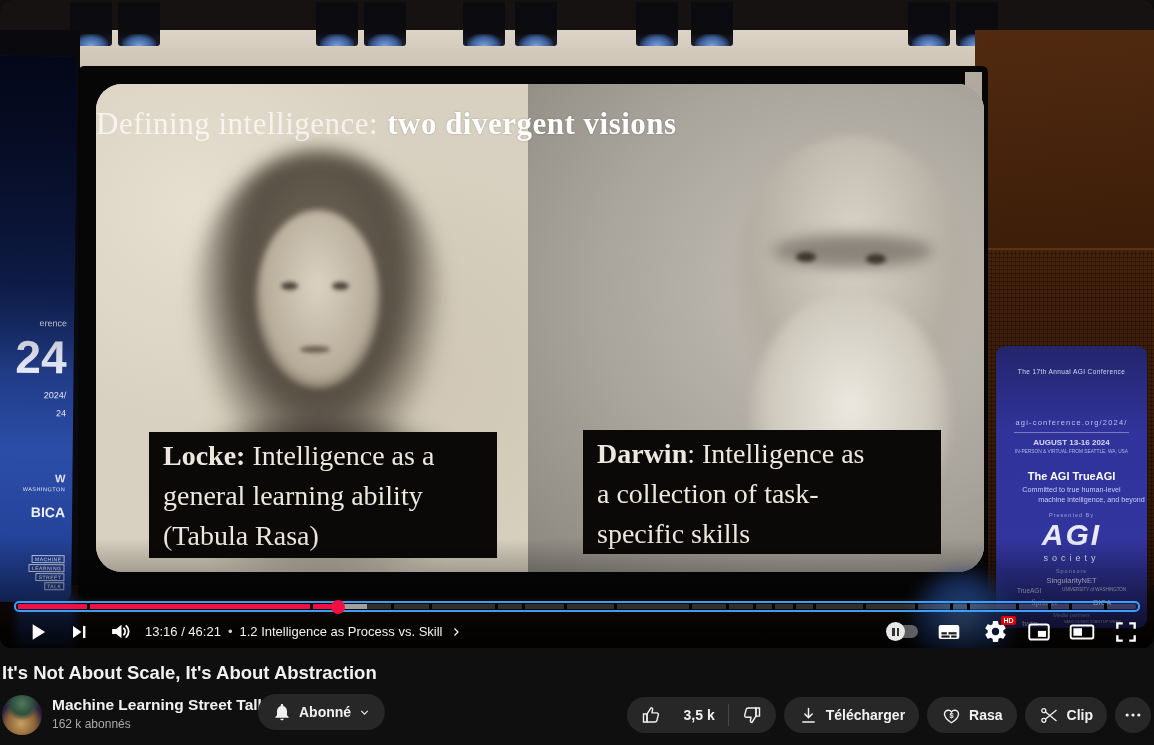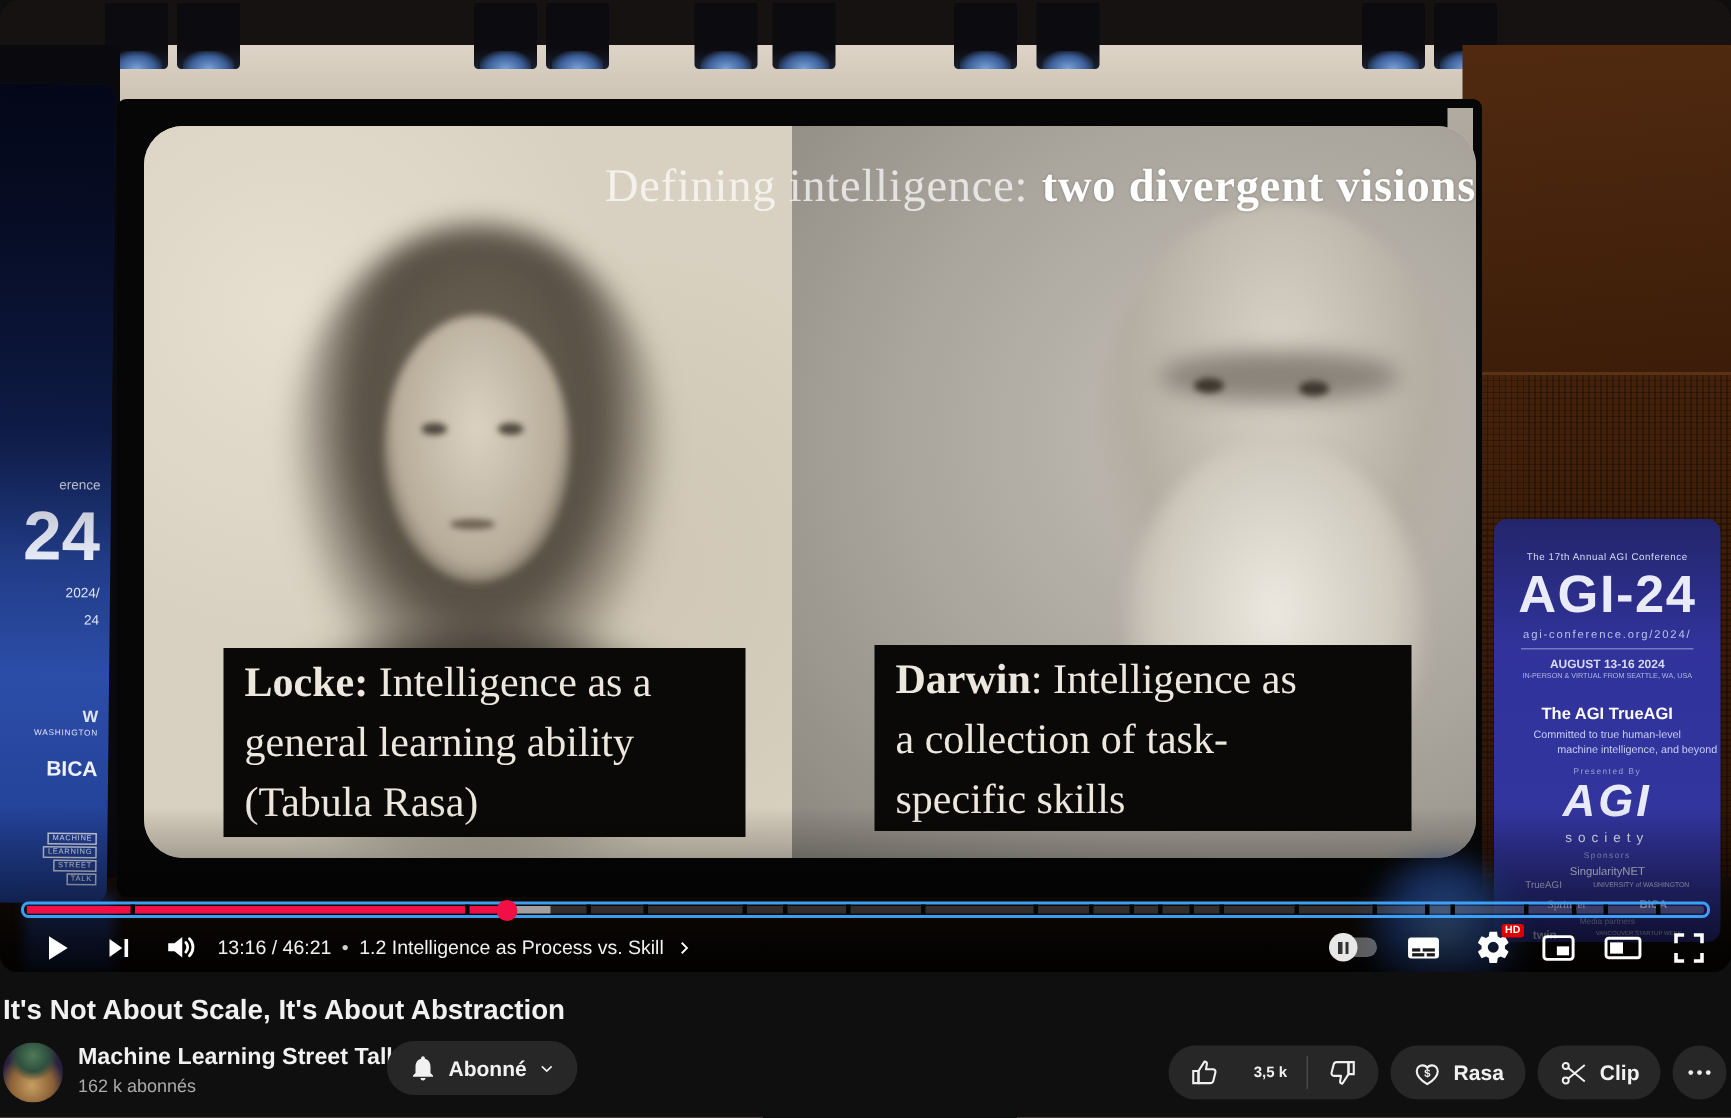--- a/index.html
+++ b/index.html
@@ -34,21 +34,21 @@
   .locke-face { left:160px; top:126px; width:124px; height:178px; background:radial-gradient(ellipse at 50% 42%, #dbd2c2 0%, #b7ac99 62%, transparent 82%); filter:blur(3px); }
   .locke-eye1 { left:185px; top:198px; width:17px; height:8px; background:#4e463c; filter:blur(2px); }
   .locke-eye2 { left:236px; top:198px; width:17px; height:8px; background:#4e463c; filter:blur(2px); }
   .locke-mouth { left:204px; top:262px; width:30px; height:7px; background:#6e6254; filter:blur(2px); }
   .locke-robe { left:60px; top:335px; width:330px; height:170px; background:radial-gradient(ellipse at 50% 25%, #3a332c 0%, transparent 72%); filter:blur(10px); }
   .darwin-head { left:205px; top:52px; width:240px; height:300px; background:radial-gradient(ellipse at 50% 35%, #d9d3c8 0%, #b3ada2 60%, transparent 80%); filter:blur(4px); }
   .darwin-brow { left:245px; top:150px; width:160px; height:34px; background:#8a847a; filter:blur(7px); }
   .darwin-eye1 { left:268px; top:168px; width:20px; height:10px; background:#3e382f; filter:blur(2px); }
   .darwin-eye2 { left:338px; top:170px; width:20px; height:10px; background:#3e382f; filter:blur(2px); }
   .darwin-beard { left:222px; top:210px; width:200px; height:250px; background:radial-gradient(ellipse at 50% 45%, #ece8df 0%, #cfcabe 55%, transparent 78%); filter:blur(5px); }
-  .slide-title { position:absolute; left:0; top:22px; width:100%; text-align:right; font-family:"Liberation Serif",serif; font-size:31px; color:#fff; letter-spacing:.5px; }
+  .slide-title { position:absolute; left:0; top:22px; width:100%; text-align:left; font-family:"Liberation Serif",serif; font-size:31px; color:#fff; letter-spacing:.5px; }
   .slide-title .t1 { opacity:.72; font-weight:400; }
   .slide-title .t2 { font-weight:700; margin-left:9px; text-shadow:0 0 2px rgba(0,0,0,.25); }
   .caption { position:absolute; background:#0b0908; color:#ece8de; font-family:"Liberation Serif",serif; font-size:28px; line-height:40px; padding:4px 14px; }
   .caption b { font-weight:700; }
   .cap-locke { left:53px; top:348px; width:348px; height:126px; }
   .cap-darwin { left:487px; top:346px; width:358px; height:124px; }
 
   
   .banner-left { position:absolute; left:-12px; top:56px; width:86px; height:546px; border-radius:10px; overflow:hidden;
     background:linear-gradient(180deg,#0b1330 0%, #14275e 42%, #2c4da8 72%, #1f3c90 100%); transform:rotate(.6deg); color:#dfe4f4; }
@@ -87,21 +87,21 @@
   .avatar { position:absolute; left:2px; top:1px; width:40px; height:40px; border-radius:50%;
     background:radial-gradient(circle at 50% 22%, #4f7a58 0%, #2f4f3e 28%, transparent 45%),
                radial-gradient(circle at 48% 72%, #c99e62 0%, #8a6136 40%, transparent 62%),
                radial-gradient(circle at 50% 50%, #3c3357 0%, #241c38 80%); }
   .ch-name { position:absolute; left:52px; top:2px; font-size:15.5px; font-weight:700; color:#f1f1f1; }
   .ch-subs { position:absolute; left:52px; top:23px; font-size:12px; color:#aaaaaa; }
   .btn { display:flex; align-items:center; justify-content:center; gap:7px; height:36px; border-radius:18px; background:#272727; color:#f1f1f1; font-size:14px; font-weight:600; border:none; cursor:pointer; }
   .subscribe { position:absolute; left:258px; top:0; padding:0 14px; }
   .actions { position:absolute; right:3px; top:697px; display:flex; gap:8px; align-items:center; }
   .like-pill { display:flex; align-items:center; height:36px; background:#272727; border-radius:18px; }
-  .like-half { display:flex; align-items:center; gap:23px; padding:0 13px; height:36px; color:#f1f1f1; font-size:10px; font-weight:600; cursor:pointer; }
+  .like-half { display:flex; align-items:center; gap:23px; padding:0 13px; height:36px; color:#f1f1f1; font-size:14px; font-weight:600; cursor:pointer; }
   .pill-divider { width:1px; height:22px; background:#474747; }
   .action-btn { padding:0 14px; }
   .more-btn { width:36px; padding:0; border-radius:50%; }
   svg { display:block; }
 </style>
 </head>
 <body>
 
 <div class="page">
 
@@ -169,21 +169,20 @@
         <span class="mlst-word">MACHINE</span>
         <span class="mlst-word">LEARNING</span>
         <span class="mlst-word">STREET</span>
         <span class="mlst-word">TALK</span>
       </div>
       <div style="position:absolute;inset:0;background:linear-gradient(180deg,rgba(2,4,18,.8) 0%,rgba(2,4,24,.35) 42%,transparent 58%);"></div>
     </div>
 
     <div class="banner-right">
       <div class="br" style="top:22px; font-size:6.5px; letter-spacing:.4px;">The 17th Annual AGI Conference</div>
-      <div class="br" style="top:31px; font-size:35px; font-weight:700; color:#e9ebf9; letter-spacing:1px;">AGI-24</div>
       <div class="br" style="top:72px; font-size:7.5px; letter-spacing:1.2px; color:#b9c2ec;">agi-conference.org/2024/</div>
       <div class="hair-rule" style="top:86px;"></div>
       <div class="br" style="top:92px; font-size:8px; font-weight:700;">AUGUST 13-16 2024</div>
       <div class="br" style="top:103px; font-size:4.8px; color:#aeb8e4;">IN-PERSON &amp; VIRTUAL FROM SEATTLE, WA, USA</div>
       <div class="br" style="top:124px; font-size:11px; font-weight:700; color:#fbfbff;">The AGI TrueAGI</div>
       <div class="br" style="top:139px; font-size:7.2px; color:#c6cdf2;">Committed to true human-level</div>
       <div class="br" style="top:149px; font-size:7.2px; color:#c6cdf2;padding-left:40px;">machine intelligence, and beyond</div>
       <div class="br" style="top:166px; font-size:5.5px; color:#99a3d2; letter-spacing:1px;">Presented By</div>
       <div class="br" style="top:172px; font-size:30px; font-weight:700; color:#e9ebf9; letter-spacing:2px; font-style:italic;">AGI</div>
       <div class="br" style="top:207px; font-size:9px; letter-spacing:4px; color:#dfe3f6;">society</div>
@@ -344,20 +343,26 @@
         <svg width="21" height="21" viewBox="0 0 24 24">
             <g transform="rotate(180 12 11.5)">
               <path d="M8 10.3 12.7 3c1 0 1.9.9 1.7 2l-.7 4h5.4c1.2 0 2.1 1.1 1.8 2.3l-1.6 6.4c-.3 1.1-1.2 1.8-2.3 1.8H8z" fill="none" stroke="#f1f1f1" stroke-width="1.6" stroke-linejoin="round"></path>
               <path d="M4 10.3h4v9.2H4z" fill="none" stroke="#f1f1f1" stroke-width="1.6"></path>
             </g>
           </svg>
       </div>
     </div>
     <button class="btn action-btn">
       <svg width="21" height="21" viewBox="0 0 24 24">
+          <path d="M12 4v10 M7.8 10.2 12 14.4l4.2-4.2 M5.5 19.5h13" fill="none" stroke="#f1f1f1" stroke-width="1.7" stroke-linecap="round"></path>
+        </svg>
+      <span>Télécharger</span>
+    </button>
+    <button class="btn action-btn">
+      <svg width="21" height="21" viewBox="0 0 24 24">
           <path d="M12 20.3C7.2 17.4 4 14 4 10.4 4 7.9 6 6 8.4 6c1.5 0 2.9.8 3.6 2 .7-1.2 2.1-2 3.6-2C18 6 20 7.9 20 10.4c0 3.6-3.2 7-8 9.9z" fill="none" stroke="#f1f1f1" stroke-width="1.6"></path>
           <text x="12" y="14.5" text-anchor="middle" font-size="8.5" fill="#f1f1f1" font-family="Liberation Sans, sans-serif">$</text>
         </svg>
       <span>Rasa</span>
     </button>
     <button class="btn action-btn">
       <svg width="21" height="21" viewBox="0 0 24 24">
           <circle cx="5.5" cy="6.5" r="2.3" fill="none" stroke="#f1f1f1" stroke-width="1.5"></circle>
           <circle cx="5.5" cy="17.5" r="2.3" fill="none" stroke="#f1f1f1" stroke-width="1.5"></circle>
           <path d="M7.5 8 20 18.3 M7.5 16 20 5.7" stroke="#f1f1f1" stroke-width="1.5" fill="none"></path>

